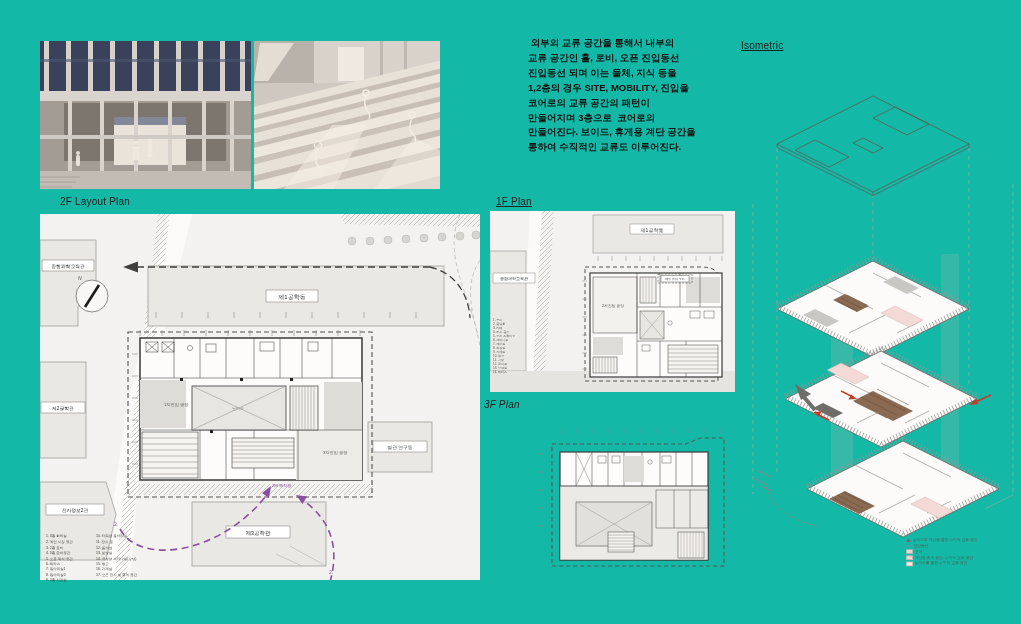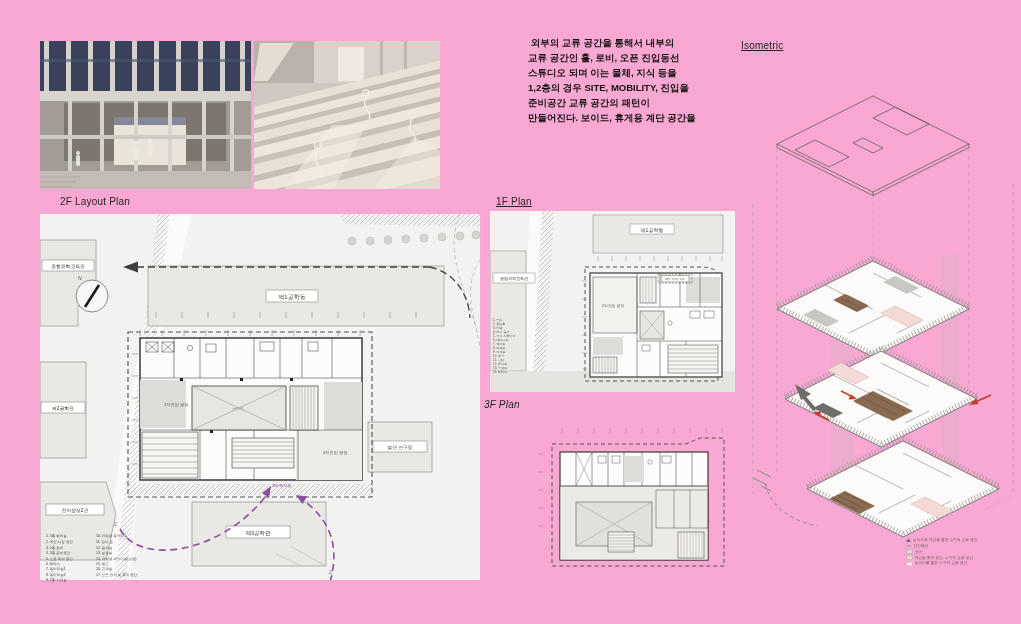--- a/index.html
+++ b/index.html
@@ -1,16 +1,16 @@
 <!DOCTYPE html>
 <html><head>
 <meta charset="utf-8">
 <style>
   html,body{margin:0;padding:0;background:#fff;}
-  .board{position:relative;width:1021px;height:624px;background:#f9a8d4;overflow:hidden;
+  .board{position:relative;width:1021px;height:624px;background:#14b8a6;overflow:hidden;
          font-family:"Liberation Sans",sans-serif;color:#1a1a1a;}
   .abs{position:absolute;}
   svg{display:block;}
   .plan-title{font-size:10px;color:#222;letter-spacing:.2px;}
   .desc{width:212px;font-size:9.5px;font-weight:700;line-height:14.9px;color:#111;}
   .desc div{white-space:pre-wrap;}
   .tiny-col{font-size:6px;line-height:9.4px;color:#3c3a36;transform:scale(.58);
             transform-origin:0 0;white-space:nowrap;}
   .tiny-col1f{font-size:6px;line-height:8px;color:#55534f;transform:scale(.5);
             transform-origin:0 0;white-space:nowrap;}
@@ -106,24 +106,26 @@
           <path d="M158 77 q-4 9 0 15 q5 4 3 10"></path>
         <circle cx="64" cy="104" r="3.6"></circle>
           <path d="M64 108 q-5 10 0 17 q6 5 3 12"></path>
       </g>
     </svg>
   </div>
 
   <div class="abs desc" style="left:528px;top:36px;">
     <div> 외부의 교류 공간을 통해서 내부의</div>
     <div>교류 공간인 홀, 로비, 오픈 진입동선</div>
-    <div>스튜디오 되며 이는 물체, 지식 등을</div>
+    <div>진입동선 되며 이는 물체, 지식 등을</div>
     <div>1,2층의 경우 SITE, MOBILITY, 진입을</div>
-    <div>준비공간 교류 공간의 패턴이</div>
+    <div>코어로의 교류 공간의 패턴이</div>
+    <div>만들어지며 3층으로  코어로의</div>
     <div>만들어진다. 보이드, 휴게용 계단 공간을</div>
+    <div>통하여 수직적인 교류도 이루어진다.</div>
   </div>
 
   <div class="abs plan-title" style="left:741px;top:40px;text-decoration:underline;">Isometric</div>
   <div class="abs plan-title" style="left:60px;top:196px;">2F Layout Plan</div>
   <div class="abs plan-title" style="left:496px;top:196px;text-decoration:underline;">1F Plan</div>
   <div class="abs plan-title" style="left:484px;top:399px;font-style:italic;">3F Plan</div>
 
   <div class="abs" style="left:40px;top:214px;">
     <svg width="440" height="366" viewBox="0 0 440 366">
       <defs>

